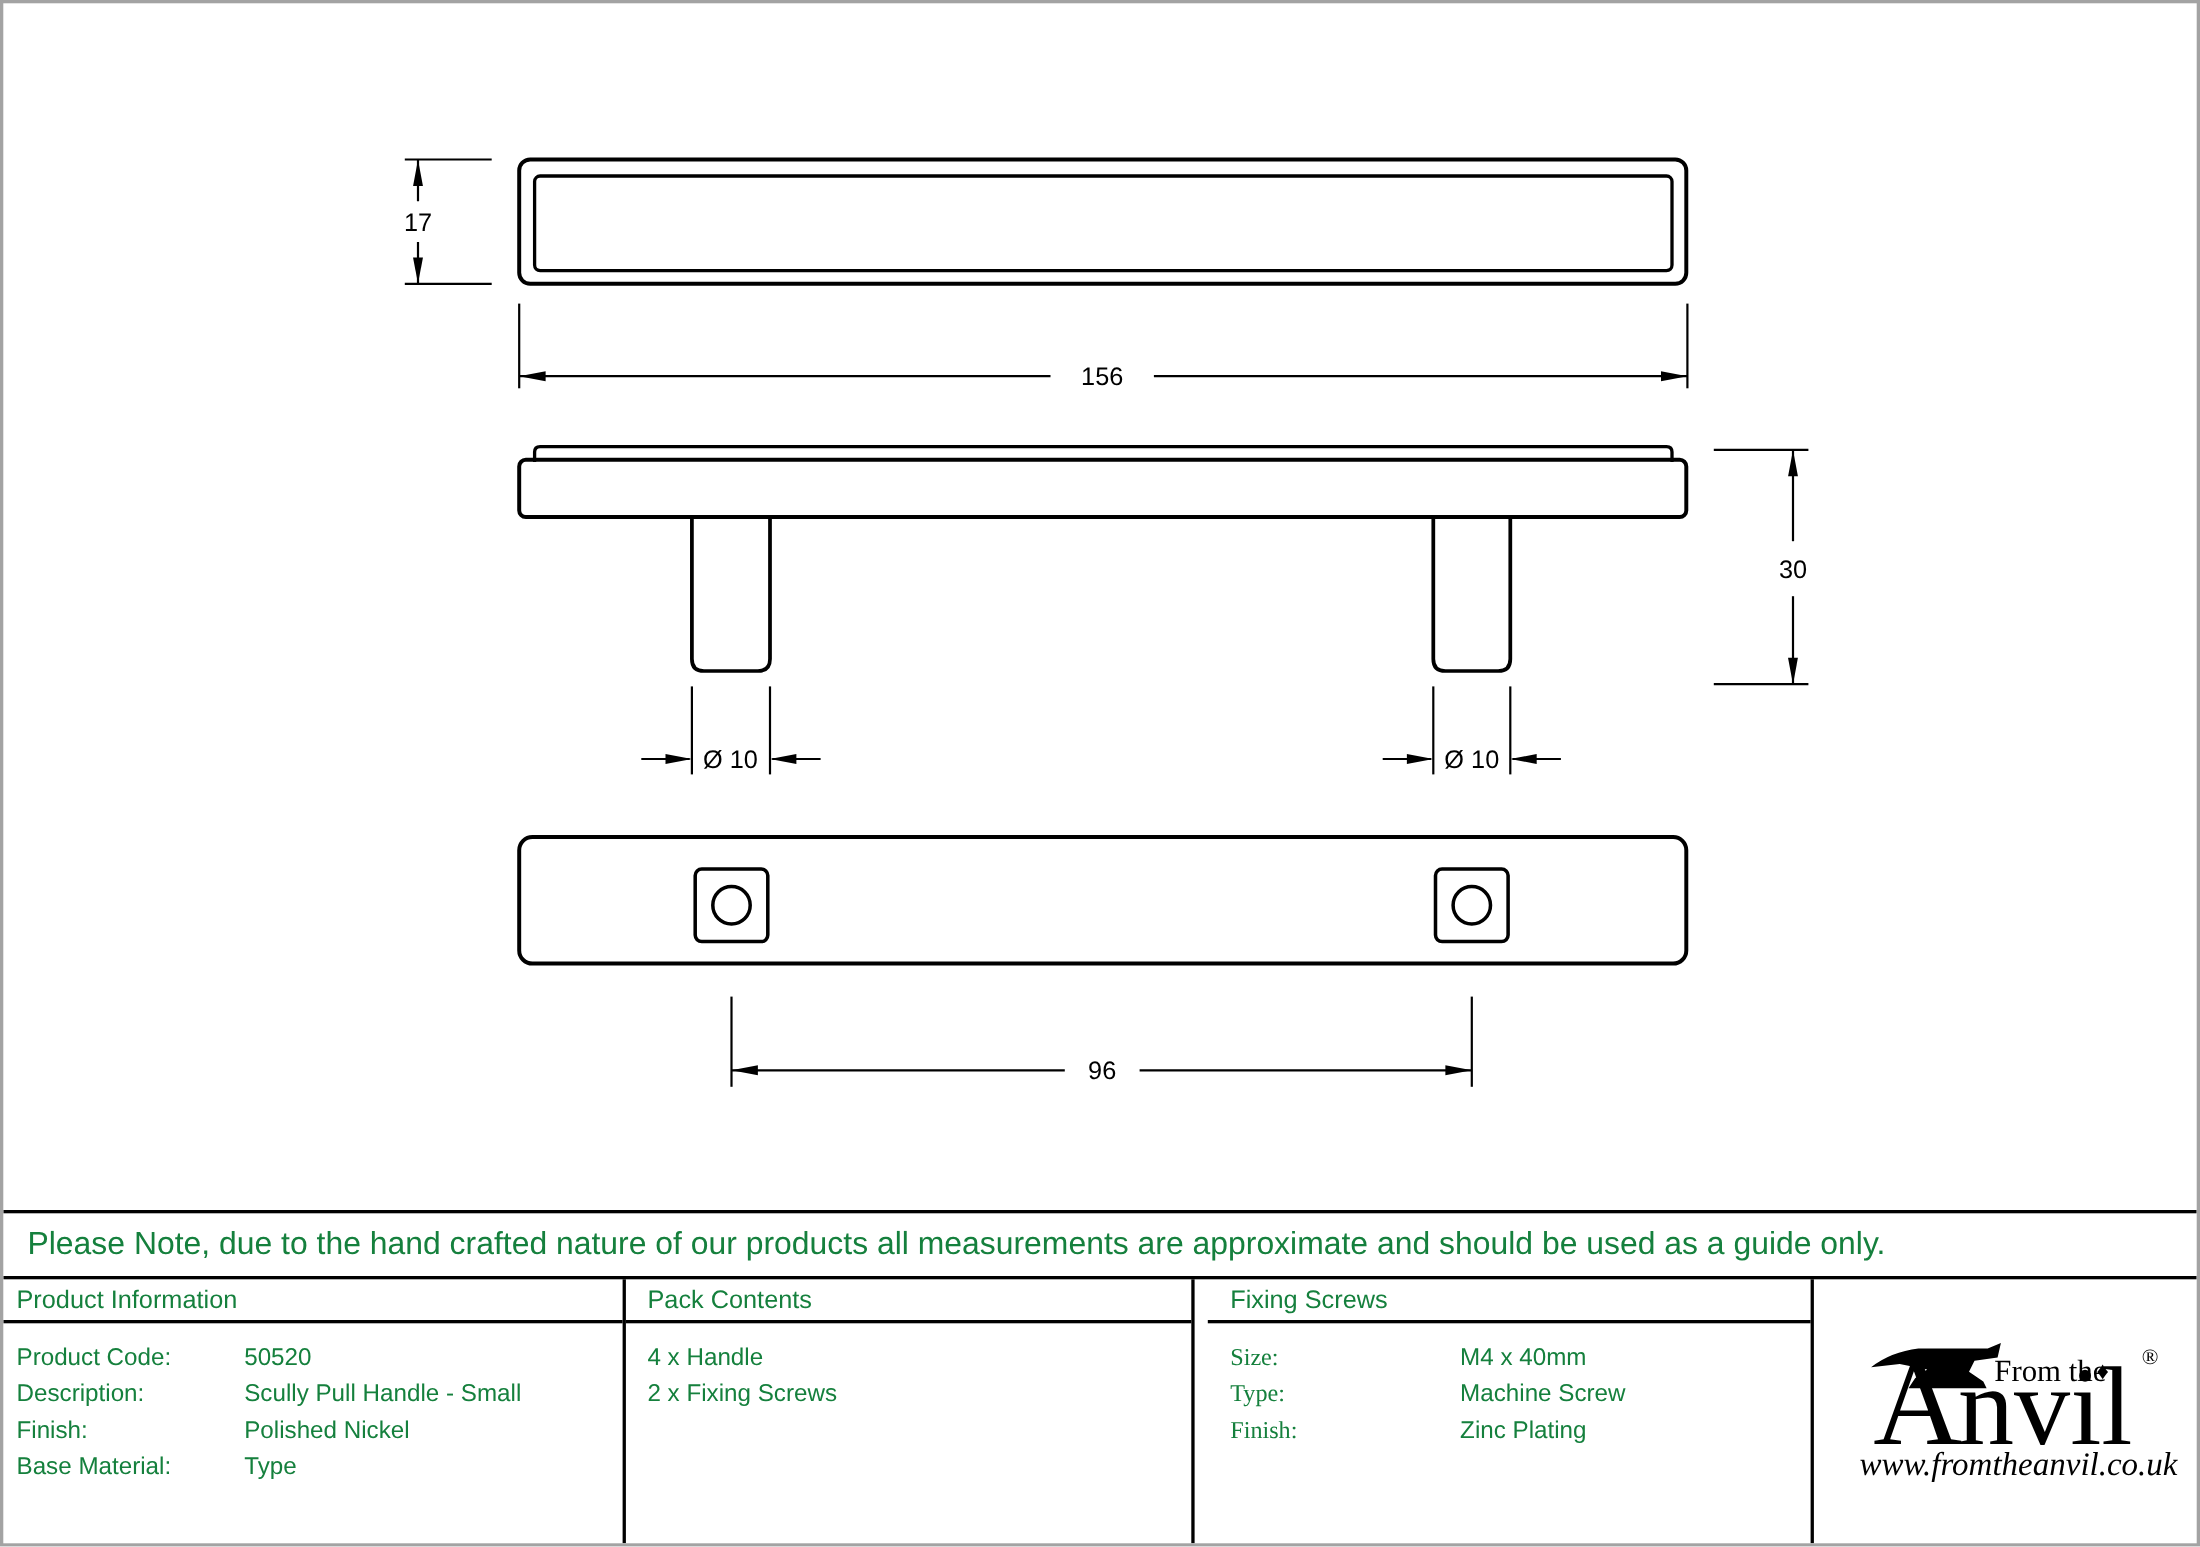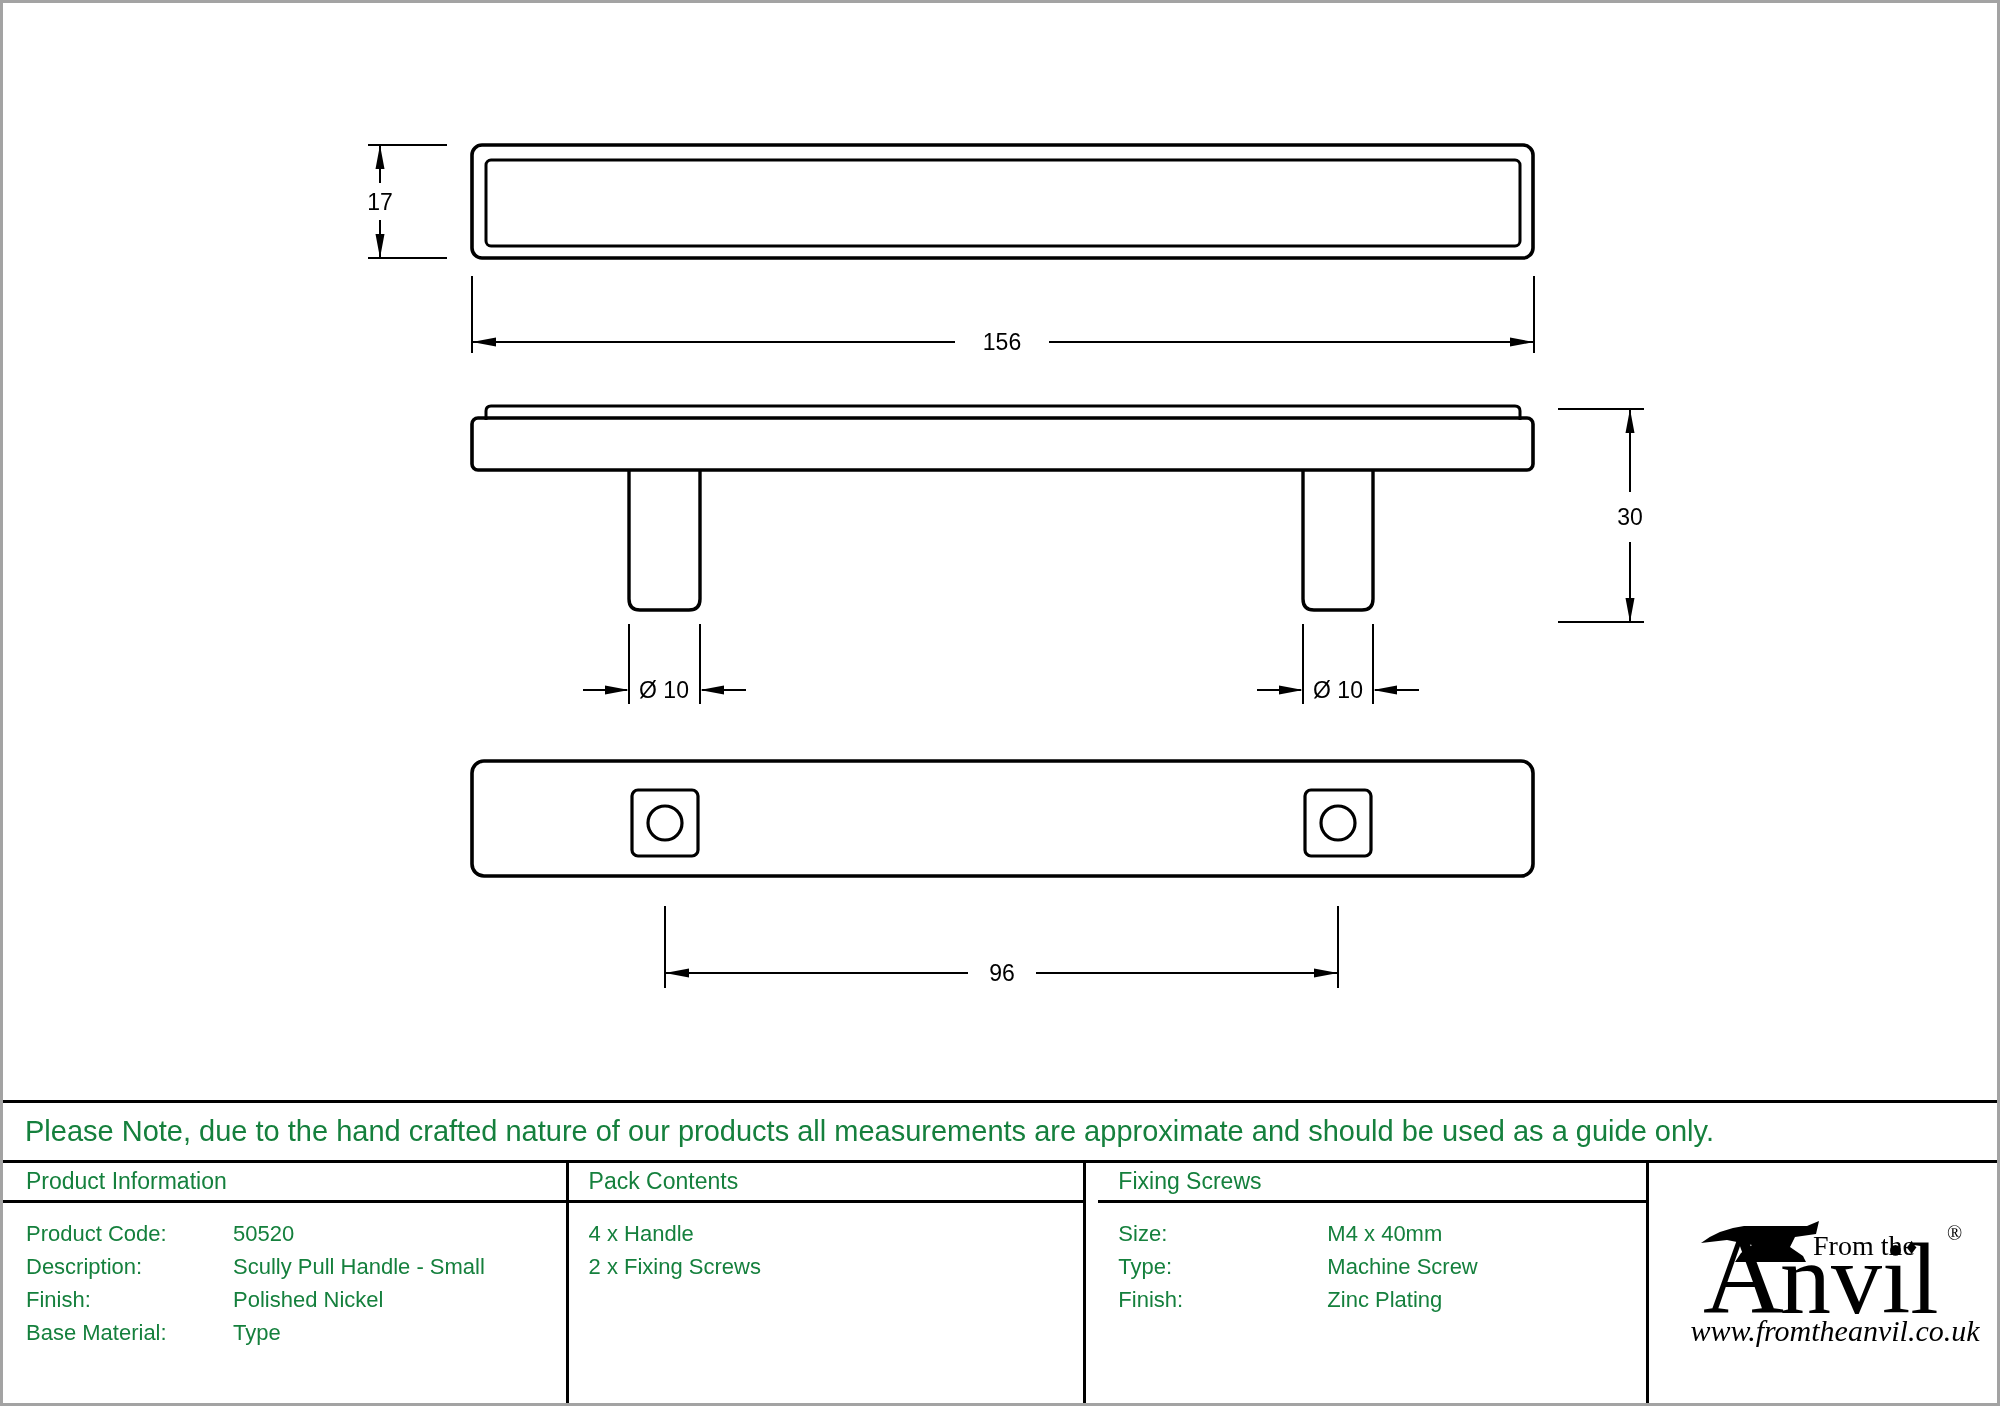--- a/index.html
+++ b/index.html
@@ -35,26 +35,26 @@
   .col-product{width:568px;}
   .col-pack{width:520px;}
   .col-fixing{width:553px;margin-left:12px;}
   .col-logo{flex:1;display:flex;align-items:flex-start;justify-content:center;}
   .col-header{
     height:40px;border-bottom:3px solid #000;
     display:flex;align-items:center;
     font-size:23px;
     box-sizing:border-box;
   }
-  .pl23{padding-left:23px;}
+  .pl23{padding-left:12px;}
   .pl20{padding-left:20px;}
   .col-body{padding-top:14px;font-size:22px;line-height:33px;}
   .kv-row{display:flex;gap:33px;}
   .kv-label{flex:0 0 174px;}
-  .col-fixing .kv-label{flex:0 0 176px;}
+  .col-fixing .kv-label{flex:0 0 176px;font-family:Liberation Serif, serif;}
   .kv-value{flex:1;}
   .pack-item{display:block;}
   .logo-svg{margin-top:0px;}
   .serif{font-family:"Liberation Serif", serif;}
 </style>
 </head>
 <body>
 
 <div class="sheet">
 

